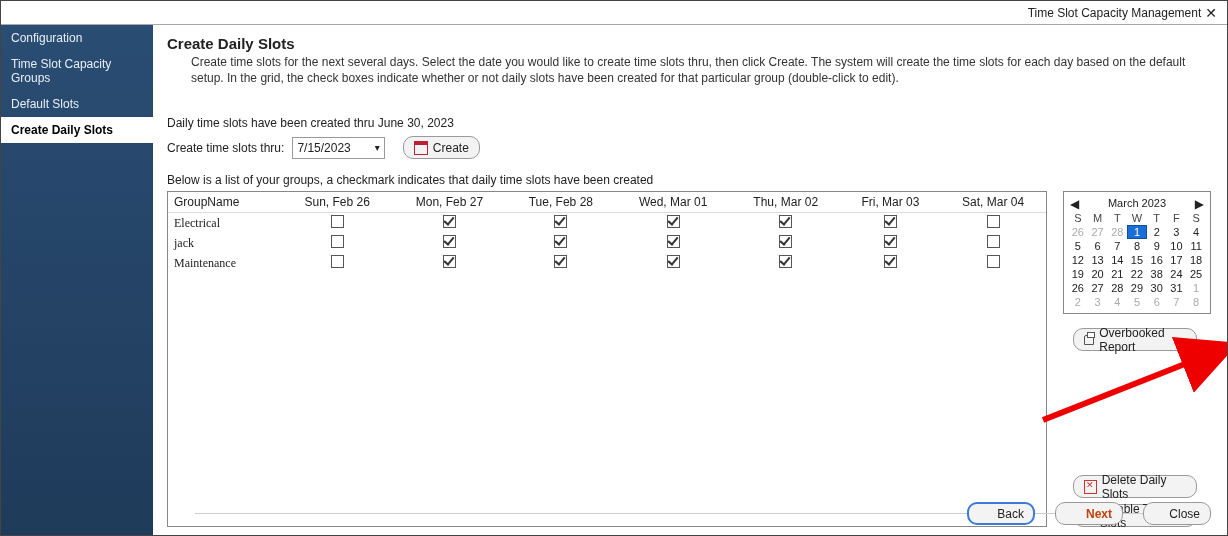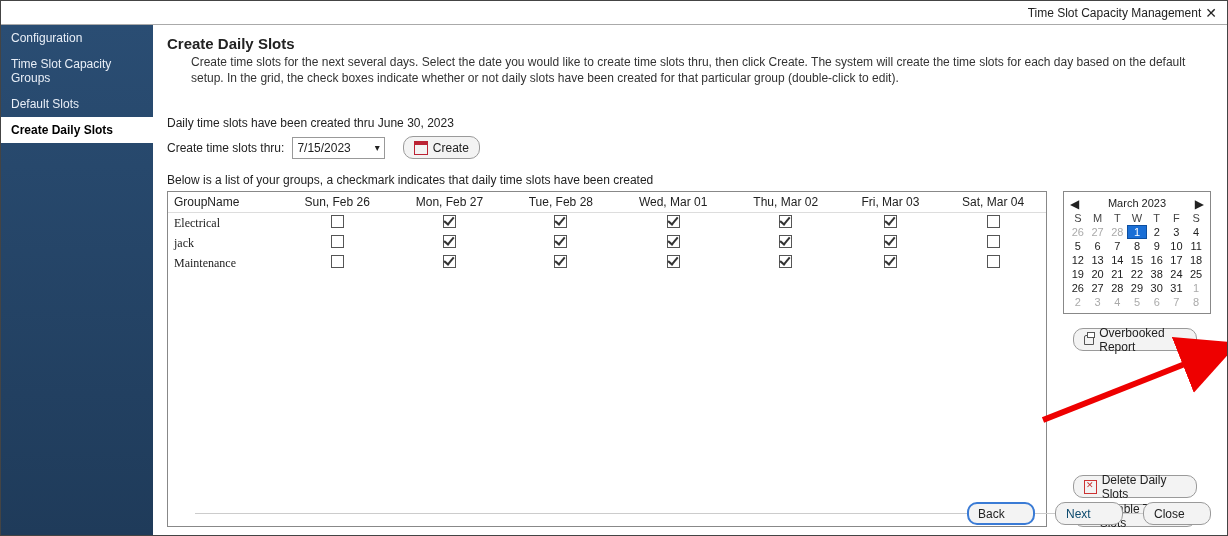--- a/index.html
+++ b/index.html
@@ -16,23 +16,23 @@
 
   .main { flex:1; display:flex; flex-direction:column; padding:10px 16px 8px 14px; position:relative; }
   .page-title { font-size:15px; font-weight:bold; margin-bottom:2px; }
   .page-desc { font-size:12px; color:#333; margin-left:24px; margin-right:4px; line-height:1.35; }
   .status-line { margin-top:30px; font-size:12px; }
   .create-row { margin-top:6px; display:flex; align-items:center; gap:8px; font-size:12px; }
   .date-select { display:flex; align-items:center; border:1px solid #999; padding:1px 4px; background:#fff; gap:24px; height:22px; }
   .date-select .chev { font-size:10px; }
   .btn { display:inline-flex; align-items:center; gap:5px; border:1px solid #9a9a9a; background:#f3f3f3; padding:2px 10px; height:23px; cursor:pointer; border-radius:10px;margin-left:10px; }
   .btn.side { width:124px; justify-content:flex-start; }
-  .btn.wiz { width:68px; justify-content:flex-start; }
+  .btn.wiz { width:68px; justify-content:flex-end; }
   .btn.default { border:2px solid #3a7bd5; padding:1px 9px; }
-  .btn.disabled { color:#0c4a6e; }
+  .btn.disabled { color:#c2410c;font-weight:bold; }
 
   .below-text { margin-top:14px; font-size:12px; }
 
   .content-row { display:flex; gap:16px; margin-top:4px; flex:1; min-height:0; }
   .grid-wrap { flex:1; border:1px solid #888; background:#fff; overflow:hidden; }
   table.grid { width:100%; border-collapse:collapse; font-size:12px; }
   table.grid th { text-align:center; font-weight:normal; padding:3px 4px; background:#fff; border-bottom:1px solid #ddd; }
   table.grid th:first-child { text-align:left; padding-left:6px; }
   table.grid td { text-align:center; padding:2px 4px; }
   table.grid td:first-child { text-align:left; padding-left:6px;font-family:Liberation Serif, serif; }

